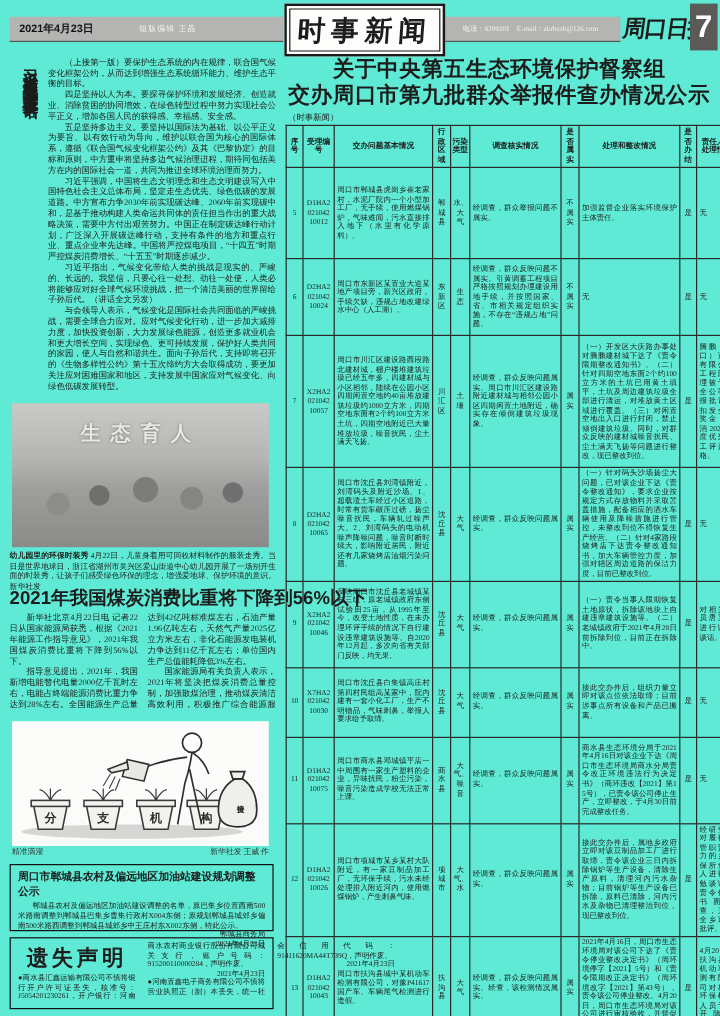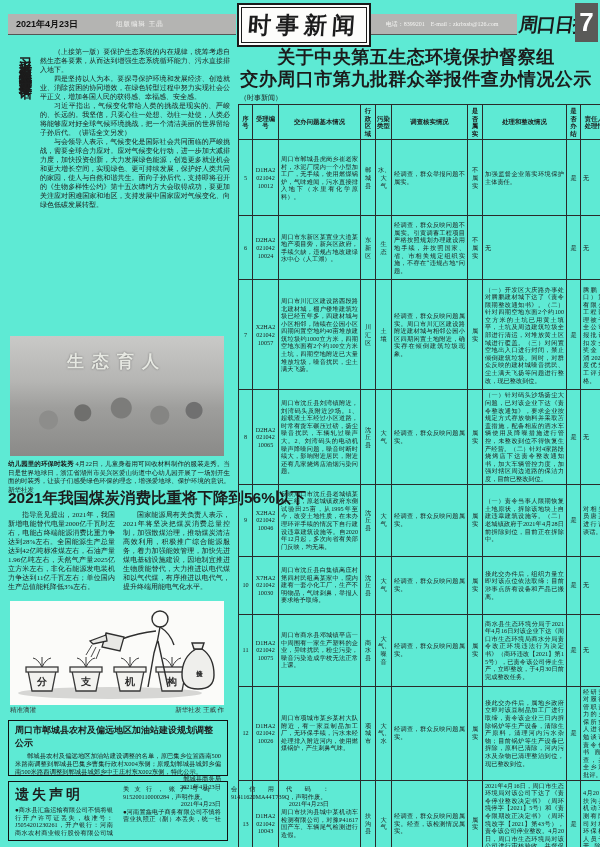--- a/index.html
+++ b/index.html
@@ -49,21 +49,21 @@
   .cartoon{position:absolute;left:2px;top:553px;width:214px;height:104px;background:#fbfbf9;}
   .cartoon-cap{position:absolute;left:2px;top:658px;width:214px;font-size:6.5px;display:flex;
                justify-content:space-between;color:#333;}
   .notice1{position:absolute;left:0;top:672px;width:220px;height:56px;border:1.3px solid #111;
            padding:3px 6px;box-sizing:border-box;}
   .notice1-title{font-family:"Liberation Sans",sans-serif;font-weight:bold;font-size:9px;text-align:left;margin-bottom:2px;}
   .notice1-body{font-size:6.3px;line-height:7.8px;text-align:justify;text-indent:12px;}
   .notice1-sign{font-size:6.3px;text-align:right;line-height:7.8px;}
   .notice2{position:absolute;left:0;top:733px;width:220px;height:60px;border:1.3px solid #111;
            padding:3px 6px;box-sizing:border-box;column-count:2;column-gap:10px;}
-  .notice2-title{font-weight:bold;font-size:14px;text-align:left;letter-spacing:3px;margin:1px 0 2px 0;
+  .notice2-title{font-weight:bold;font-size:18px;text-align:center;letter-spacing:3px;margin:1px 0 2px 0;
                  font-family:"Liberation Serif",serif;}
   .notice2 p{margin:0;font-size:6.2px;line-height:7.6px;text-align:justify;}
   .notice2 .nd{text-align:right;}
   
   .rcol{position:absolute;left:238px;top:46px;width:356px;}
   .ann-title{font-family:"Liberation Sans",sans-serif;font-weight:bold;font-size:18px;line-height:22px;
              text-align:center;letter-spacing:0.5px;}
   .continued{font-size:7px;margin:3px 0 1px 2px;}
   table.gov{border-collapse:collapse;width:356px;table-layout:fixed;font-size:6.2px;line-height:7.6px;}
   table.gov th,table.gov td{border:1px solid #2a2a2a;padding:1px 2px;vertical-align:middle;
@@ -97,38 +97,41 @@
     <span class="h-contact">电话：8399201　E-mail：zkrbxsb@126.com</span>
   </div>
   <div class="h-paper">周口日报</div>
   <div class="h-pageno">7</div>
 
   <div class="lcol">
 
     <div class="a1wrap">
       <div class="vtitle">习近平出席领导人气候峰会并发表重要讲话</div>
       <div class="a1text">
-          <p>（上接第一版）要保护生态系统的内在规律，统筹考虑自然生态各要素，从而达到增强生态系统循环能力、污水直接排入地下。</p>
+          <p>（上接第一版）要保护生态系统的内在规律，联合国气候变化框架公约，从而达到增强生态系统循环能力、维护生态平衡的目标。</p>
           <p>四是坚持以人为本。要探寻保护环境和发展经济、创造就业、消除贫困的协同增效，在绿色转型过程中努力实现社会公平正义，增加各国人民的获得感、幸福感、安全感。</p>
+          <p>五是坚持多边主义。要坚持以国际法为基础、以公平正义为要旨、以有效行动为导向，维护以联合国为核心的国际体系，遵循《联合国气候变化框架公约》及其《巴黎协定》的目标和原则，中方重申将坚持多边气候治理进程，期待同包括美方在内的国际社会一道，共同为推进全球环境治理而努力。</p>
+          <p>习近平强调，中国将生态文明理念和生态文明建设写入中国特色社会主义总体布局，坚定走生态优先、绿色低碳的发展道路。中方宣布力争2030年前实现碳达峰、2060年前实现碳中和，是基于推动构建人类命运共同体的责任担当作出的重大战略决策，需要中方付出艰苦努力。中国正在制定碳达峰行动计划，广泛深入开展碳达峰行动，支持有条件的地方和重点行业、重点企业率先达峰。中国将严控煤电项目，“十四五”时期严控煤炭消费增长、“十五五”时期逐步减少。</p>
           <p>习近平指出，气候变化带给人类的挑战是现实的、严峻的、长远的。我坚信，只要心往一处想、劲往一处使，人类必将能够应对好全球气候环境挑战，把一个清洁美丽的世界留给子孙后代。（讲话全文另发）</p>
           <p>与会领导人表示，气候变化是国际社会共同面临的严峻挑战，需要全球合力应对。应对气候变化行动，进一步加大减排力度，加快投资创新，大力发展绿色能源，创造更多就业机会和更大增长空间，实现绿色、更可持续发展，保护好人类共同的家园，使人与自然和谐共生。面向子孙后代，支持即将召开的《生物多样性公约》第十五次缔约方大会取得成功，要更加关注应对困难国家和地区，支持发展中国家应对气候变化、向绿色低碳发展转型。</p>
         </div>
     </div>
 
     <div class="photo1">
       <span class="photo-overlay">生态育人</span>
     </div>
     <div class="caption">
       <b>幼儿园里的环保时装秀</b>
       <span>4月22日，儿童身着用可回收材料制作的服装走秀。当日是世界地球日，浙江省湖州市吴兴区爱山街道中心幼儿园开展了一场别开生面的时装秀，让孩子们感受绿色环保的理念，增强爱地球、保护环境的意识。</span>
       <span>新华社发</span>
     </div>
 
     <div class="a2title">2021年我国煤炭消费比重将下降到56%以下</div>
     <div class="a2text">
+        <p>新华社北京4月22日电 记者22日从国家能源局获悉，根据《2021年能源工作指导意见》，2021年我国煤炭消费比重将下降到56%以下。</p>
         <p>指导意见提出，2021年，我国新增电能替代电量2000亿千瓦时左右，电能占终端能源消费比重力争达到28%左右。全国能源生产总量达到42亿吨标准煤左右，石油产量1.96亿吨左右，天然气产量2025亿立方米左右，非化石能源发电装机力争达到11亿千瓦左右；单位国内生产总值能耗降低3%左右。</p>
         <p>国家能源局有关负责人表示，2021年将坚决把煤炭消费总量控制，加强散煤治理，推动煤炭清洁高效利用，积极推广综合能源服务，着力加强能效管理，加快先进煤电基础设施建设，因地制宜推进生物质能替代，大力推进以电代煤和以气代煤，有序推进以电代气，提升终端用能电气化水平。</p>
       </div>
 
     <svg class="cartoon" viewBox="0 0 214 104" xmlns="http://www.w3.org/2000/svg">
       <ellipse cx="100" cy="92" rx="92" ry="6" fill="#d6d6d4"></ellipse>
 
       <g stroke="#3a3a3a" stroke-width="1.3" fill="#f2f2ef">
         <path d="M18 70 L46 70 L42 90 L22 90 Z"></path>
         <path d="M62 70 L90 70 L86 90 L66 90 Z"></path>

